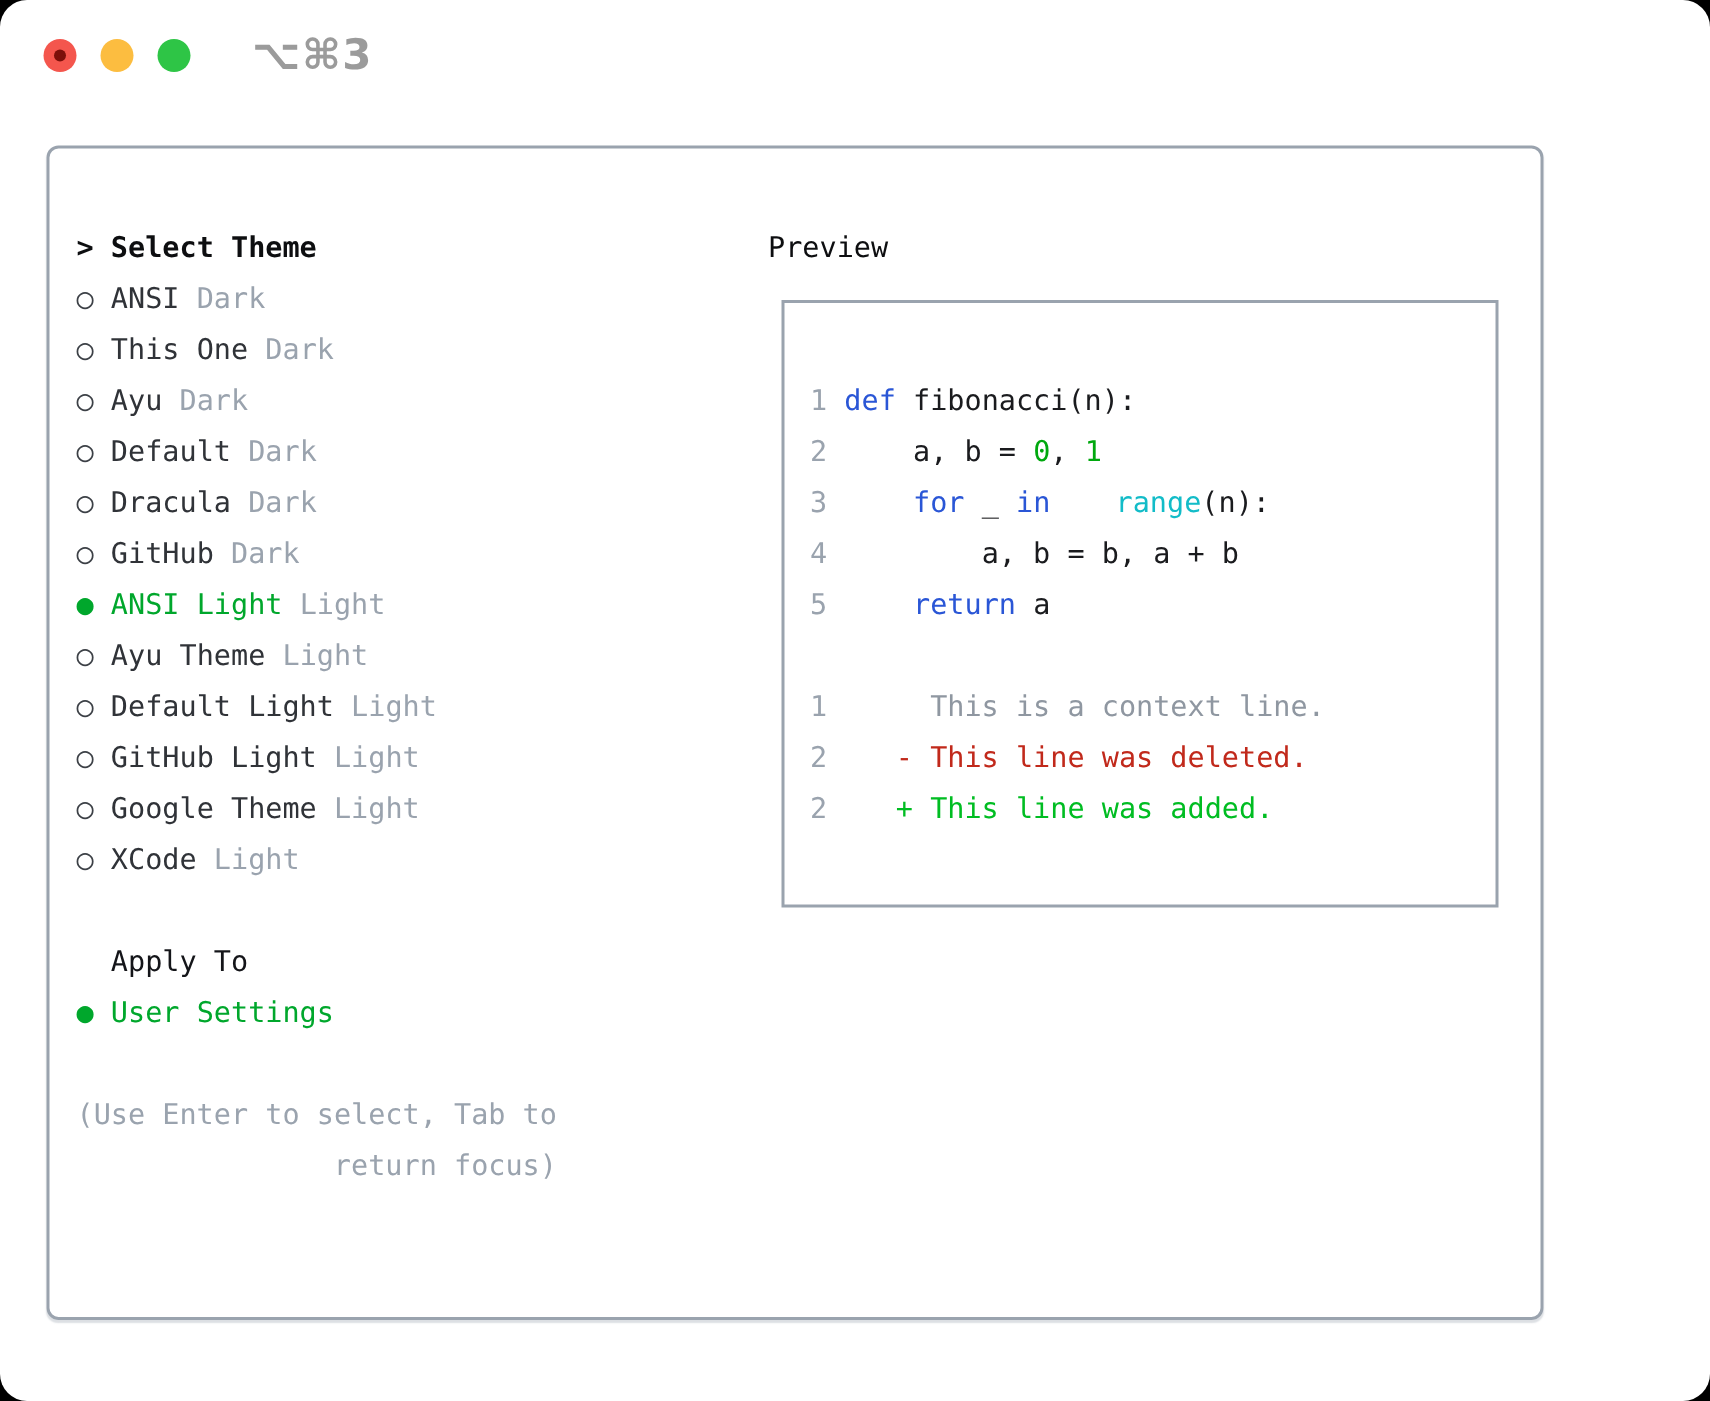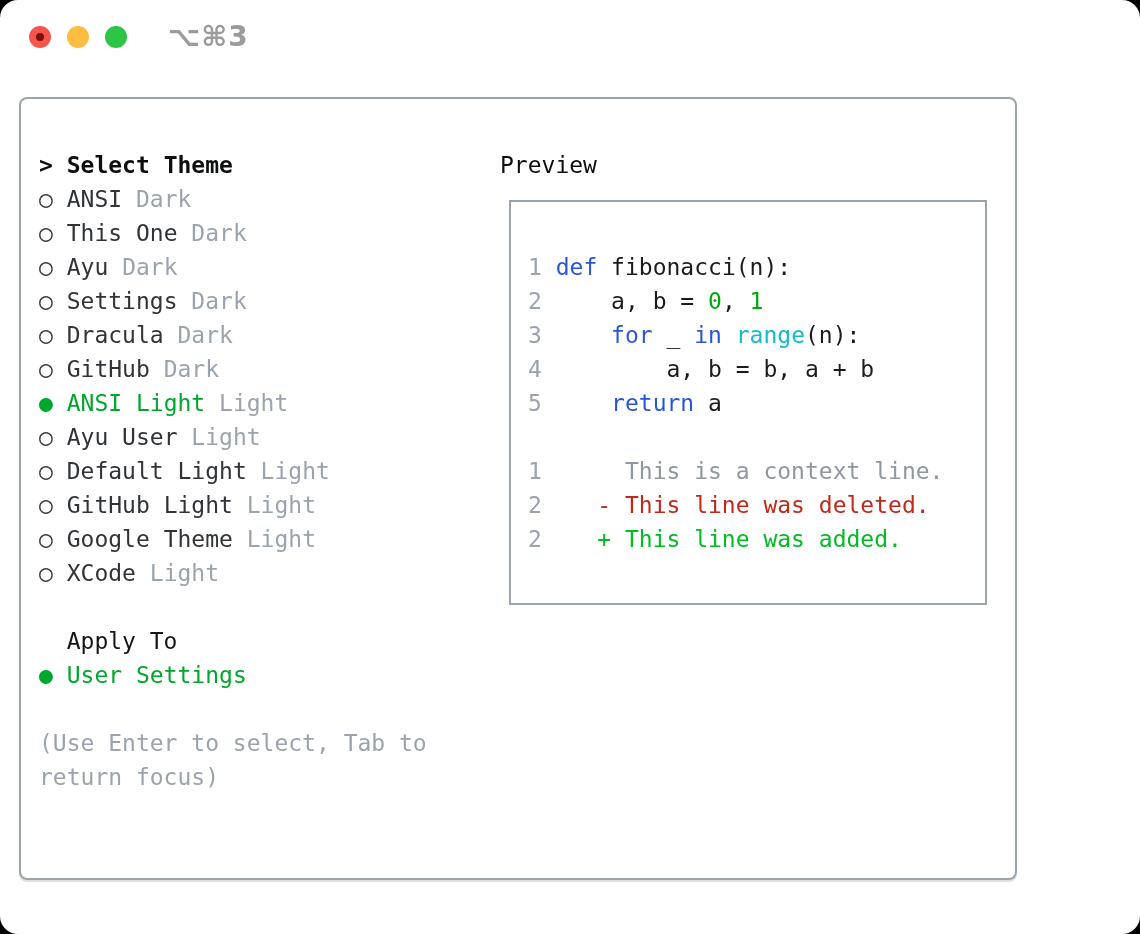--- a/index.html
+++ b/index.html
@@ -15,55 +15,55 @@
   .light{width:22px;height:22px;border-radius:50%;position:relative;cursor:default;}
   .light .inner{position:absolute;left:7px;top:7px;width:8px;height:8px;border-radius:50%;background:#7c100a;}
   .shortcut{
     position:absolute;left:168px;top:20px;
     font-family:"DejaVu Sans",sans-serif;font-weight:700;font-size:28px;
     color:var(--c-title);letter-spacing:1px;
   }
 
   
   .main-box{
-    position:absolute;left:19px;top:97px;width:994px;height:779px;
+    position:absolute;left:31px;top:97px;width:994px;height:779px;
     border:2px solid var(--c-border);border-radius:8px;
     box-shadow:0 2px 1px rgba(154,163,174,.35);
-    font-family:"DejaVu Sans Mono",monospace;font-size:23px;line-height:34px;
+    font-family:"DejaVu Sans Mono",monospace;font-size:19px;line-height:34px;
     color:var(--c-plain);
   }
 
   .line{height:34px;white-space:pre;}
 
   .left-col{position:absolute;left:18px;top:49px;}
 
   .prompt,.heading{font-weight:700;color:var(--c-head);}
   .item .label{color:var(--c-label);}
   .item .variant{color:var(--c-muted);}
   .item .marker{color:#3c4046;}
   .item.selected .label,.item.selected .marker{color:var(--c-accent);}
   .item{cursor:default;}
 
   .apply-heading{padding-left:2ch;color:#141519;}
-  .help .line{color:var(--c-muted);}
+  .help .line{color:var(--c-muted);text-align:right;}
 
   
   .preview-heading{
     position:absolute;left:479px;top:49px;height:34px;line-height:34px;
     font-weight:400;color:var(--c-head);white-space:pre;
   }
   .preview-box{
     position:absolute;left:488px;top:101px;width:478px;height:405px;
     box-sizing:border-box;border:2px solid var(--c-border);
     background:#fff;padding:14px 0 0 17px;overflow:hidden;
   }
   .lnum{color:var(--c-muted);}
   .tok-plain{color:var(--c-plain);margin-top:36px;}
   .tok-keyword{color:var(--c-keyword);}
-  .tok-builtin{color:var(--c-builtin);}
+  .tok-builtin{color:var(--c-builtin);margin-left:32px;}
   .tok-number{color:var(--c-number);}
   .diff.context{color:var(--c-ctx);}
   .diff.deleted{color:var(--c-del);}
   .diff.added{color:var(--c-add);}
 </style>
 </head>
 <body>
 
 <div class="screen">
 
@@ -78,25 +78,25 @@
 
   <div class="main-box">
 
     <div class="left-col">
       <div class="line heading-line"><span class="prompt">&gt;</span> <span class="heading">Select Theme</span></div>
 
       <div id="theme-list">
           <div class="line item"><span class="marker">○</span> <span class="label">ANSI</span> <span class="variant">Dark</span></div>
           <div class="line item"><span class="marker">○</span> <span class="label">This One</span> <span class="variant">Dark</span></div>
           <div class="line item"><span class="marker">○</span> <span class="label">Ayu</span> <span class="variant">Dark</span></div>
-          <div class="line item"><span class="marker">○</span> <span class="label">Settings</span> <span class="variant">Dark</span></div>
+          <div class="line item"><span class="marker">○</span> <span class="label">Default</span> <span class="variant">Dark</span></div>
           <div class="line item"><span class="marker">○</span> <span class="label">Dracula</span> <span class="variant">Dark</span></div>
           <div class="line item"><span class="marker">○</span> <span class="label">GitHub</span> <span class="variant">Dark</span></div>
           <div class="line item selected"><span class="marker">●</span> <span class="label">ANSI Light</span> <span class="variant">Light</span></div>
-          <div class="line item"><span class="marker">○</span> <span class="label">Ayu User</span> <span class="variant">Light</span></div>
+          <div class="line item"><span class="marker">○</span> <span class="label">Ayu Theme</span> <span class="variant">Light</span></div>
           <div class="line item"><span class="marker">○</span> <span class="label">Default Light</span> <span class="variant">Light</span></div>
           <div class="line item"><span class="marker">○</span> <span class="label">GitHub Light</span> <span class="variant">Light</span></div>
           <div class="line item"><span class="marker">○</span> <span class="label">Google Theme</span> <span class="variant">Light</span></div>
           <div class="line item"><span class="marker">○</span> <span class="label">XCode</span> <span class="variant">Light</span></div>
         </div>
 
       <div class="line spacer"></div>
 
       <div class="line apply-heading">Apply To</div>
 

